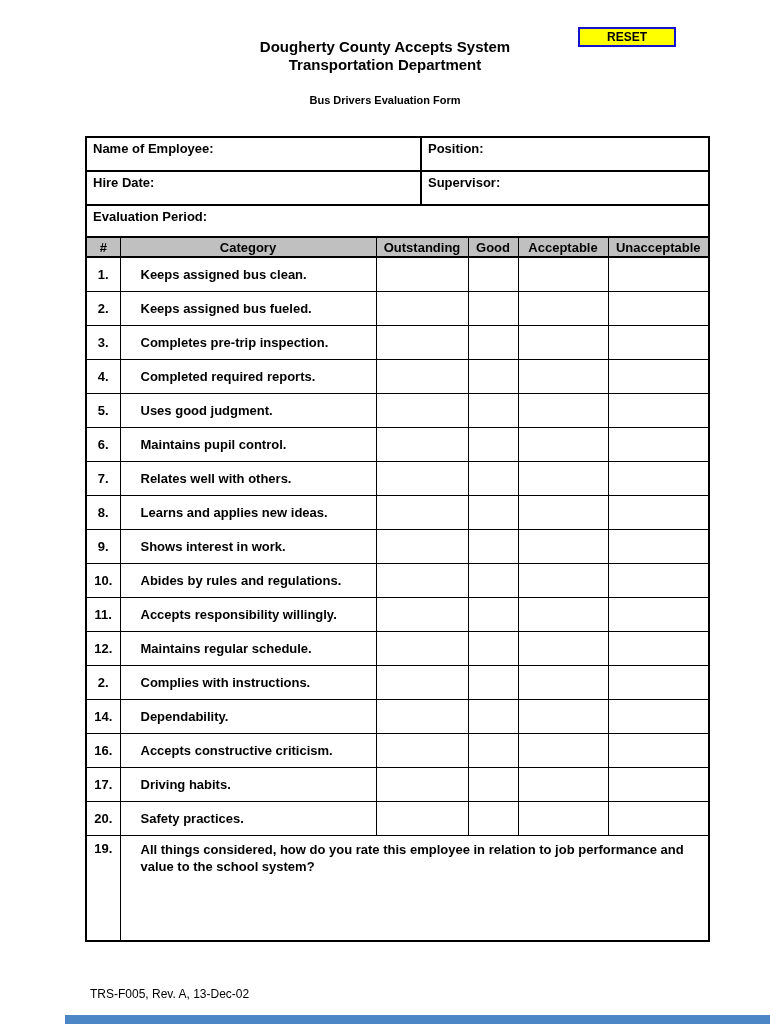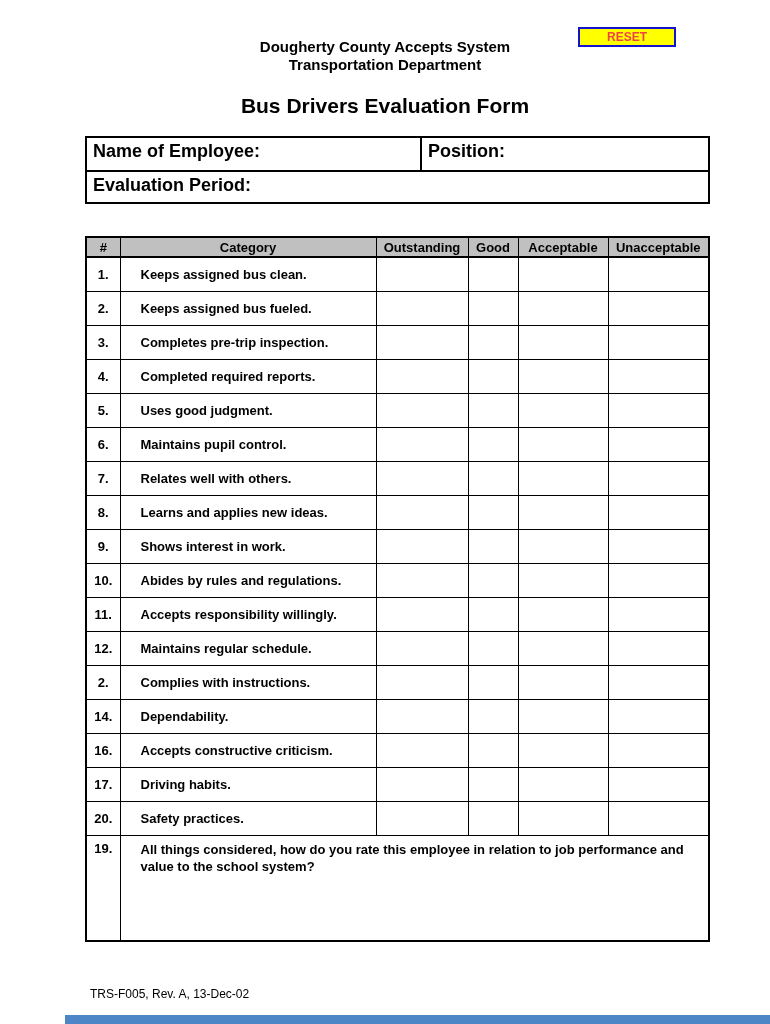--- a/index.html
+++ b/index.html
@@ -3,36 +3,36 @@
 <meta charset="utf-8">
 <style>
   html,body{margin:0;padding:0;background:#ffffff;}
   .page{
     position:relative;width:770px;height:1024px;background:#ffffff;
     font-family:"Liberation Sans","DejaVu Sans",sans-serif;color:#000;overflow:hidden;
   }
   
   .reset-btn{
     position:absolute;left:578px;top:27px;width:98px;height:20px;
-    background:#ffff00;border:2px solid #1414cc;color:#ef4444;
+    background:#ffff00;border:2px solid #1414cc;color:#000000;
     font-family:"Liberation Sans","DejaVu Sans",sans-serif;
     font-size:12px;font-weight:bold;text-align:center;line-height:15px;
     padding:0;cursor:pointer;box-shadow:inset 0 0 0 1px #ffff00;
   }
   
   .org-header{position:absolute;top:38px;left:0;width:100%;text-align:center;
     font-size:15px;font-weight:bold;line-height:18px;}
   .form-title{position:absolute;top:94px;left:0;width:100%;text-align:center;
-    font-size:21px;font-weight:bold;margin:0;}
+    font-size:11px;font-weight:bold;margin:0;}
   
   table{border-collapse:collapse;table-layout:fixed;}
   .fields-table{position:absolute;left:85px;top:136px;width:623px;}
   .fields-table td{
     border:2px solid #000;vertical-align:top;
-    font-size:18px;font-weight:bold;padding:3px 12px 0 6px;
+    font-size:13px;font-weight:bold;padding:3px 12px 0 6px;
   }
   .fields-table tr.r1 td{height:29px;}
   .fields-table tr.r2 td{height:29px;}
   .fields-table tr.r3 td{height:27px;}
   
   .rating-table{position:absolute;left:85px;top:236px;width:623px;}
   .rating-table th,.rating-table td{border:1px solid #000;}
   .rating-table{border:2px solid #000;}
   .rating-table thead th{
     background:#c0c0c0;height:18px;font-size:13px;font-weight:bold;
@@ -73,20 +73,28 @@
         <col style="width:335px">
         <col style="width:288px">
       </colgroup>
     <tbody>
         <tr class="r1">
       <td>
         <span>Name of Employee:</span>
       </td>
       <td>
         <span>Position:</span>
+      </td>
+    </tr>
+    <tr class="r2">
+      <td>
+        <span>Hire Date:</span>
+      </td>
+      <td>
+        <span>Supervisor:</span>
       </td>
     </tr>
     <tr class="r3">
       <td colspan="2">
         <span>Evaluation Period:</span>
       </td>
     </tr>
   </tbody>
     </table>
 

